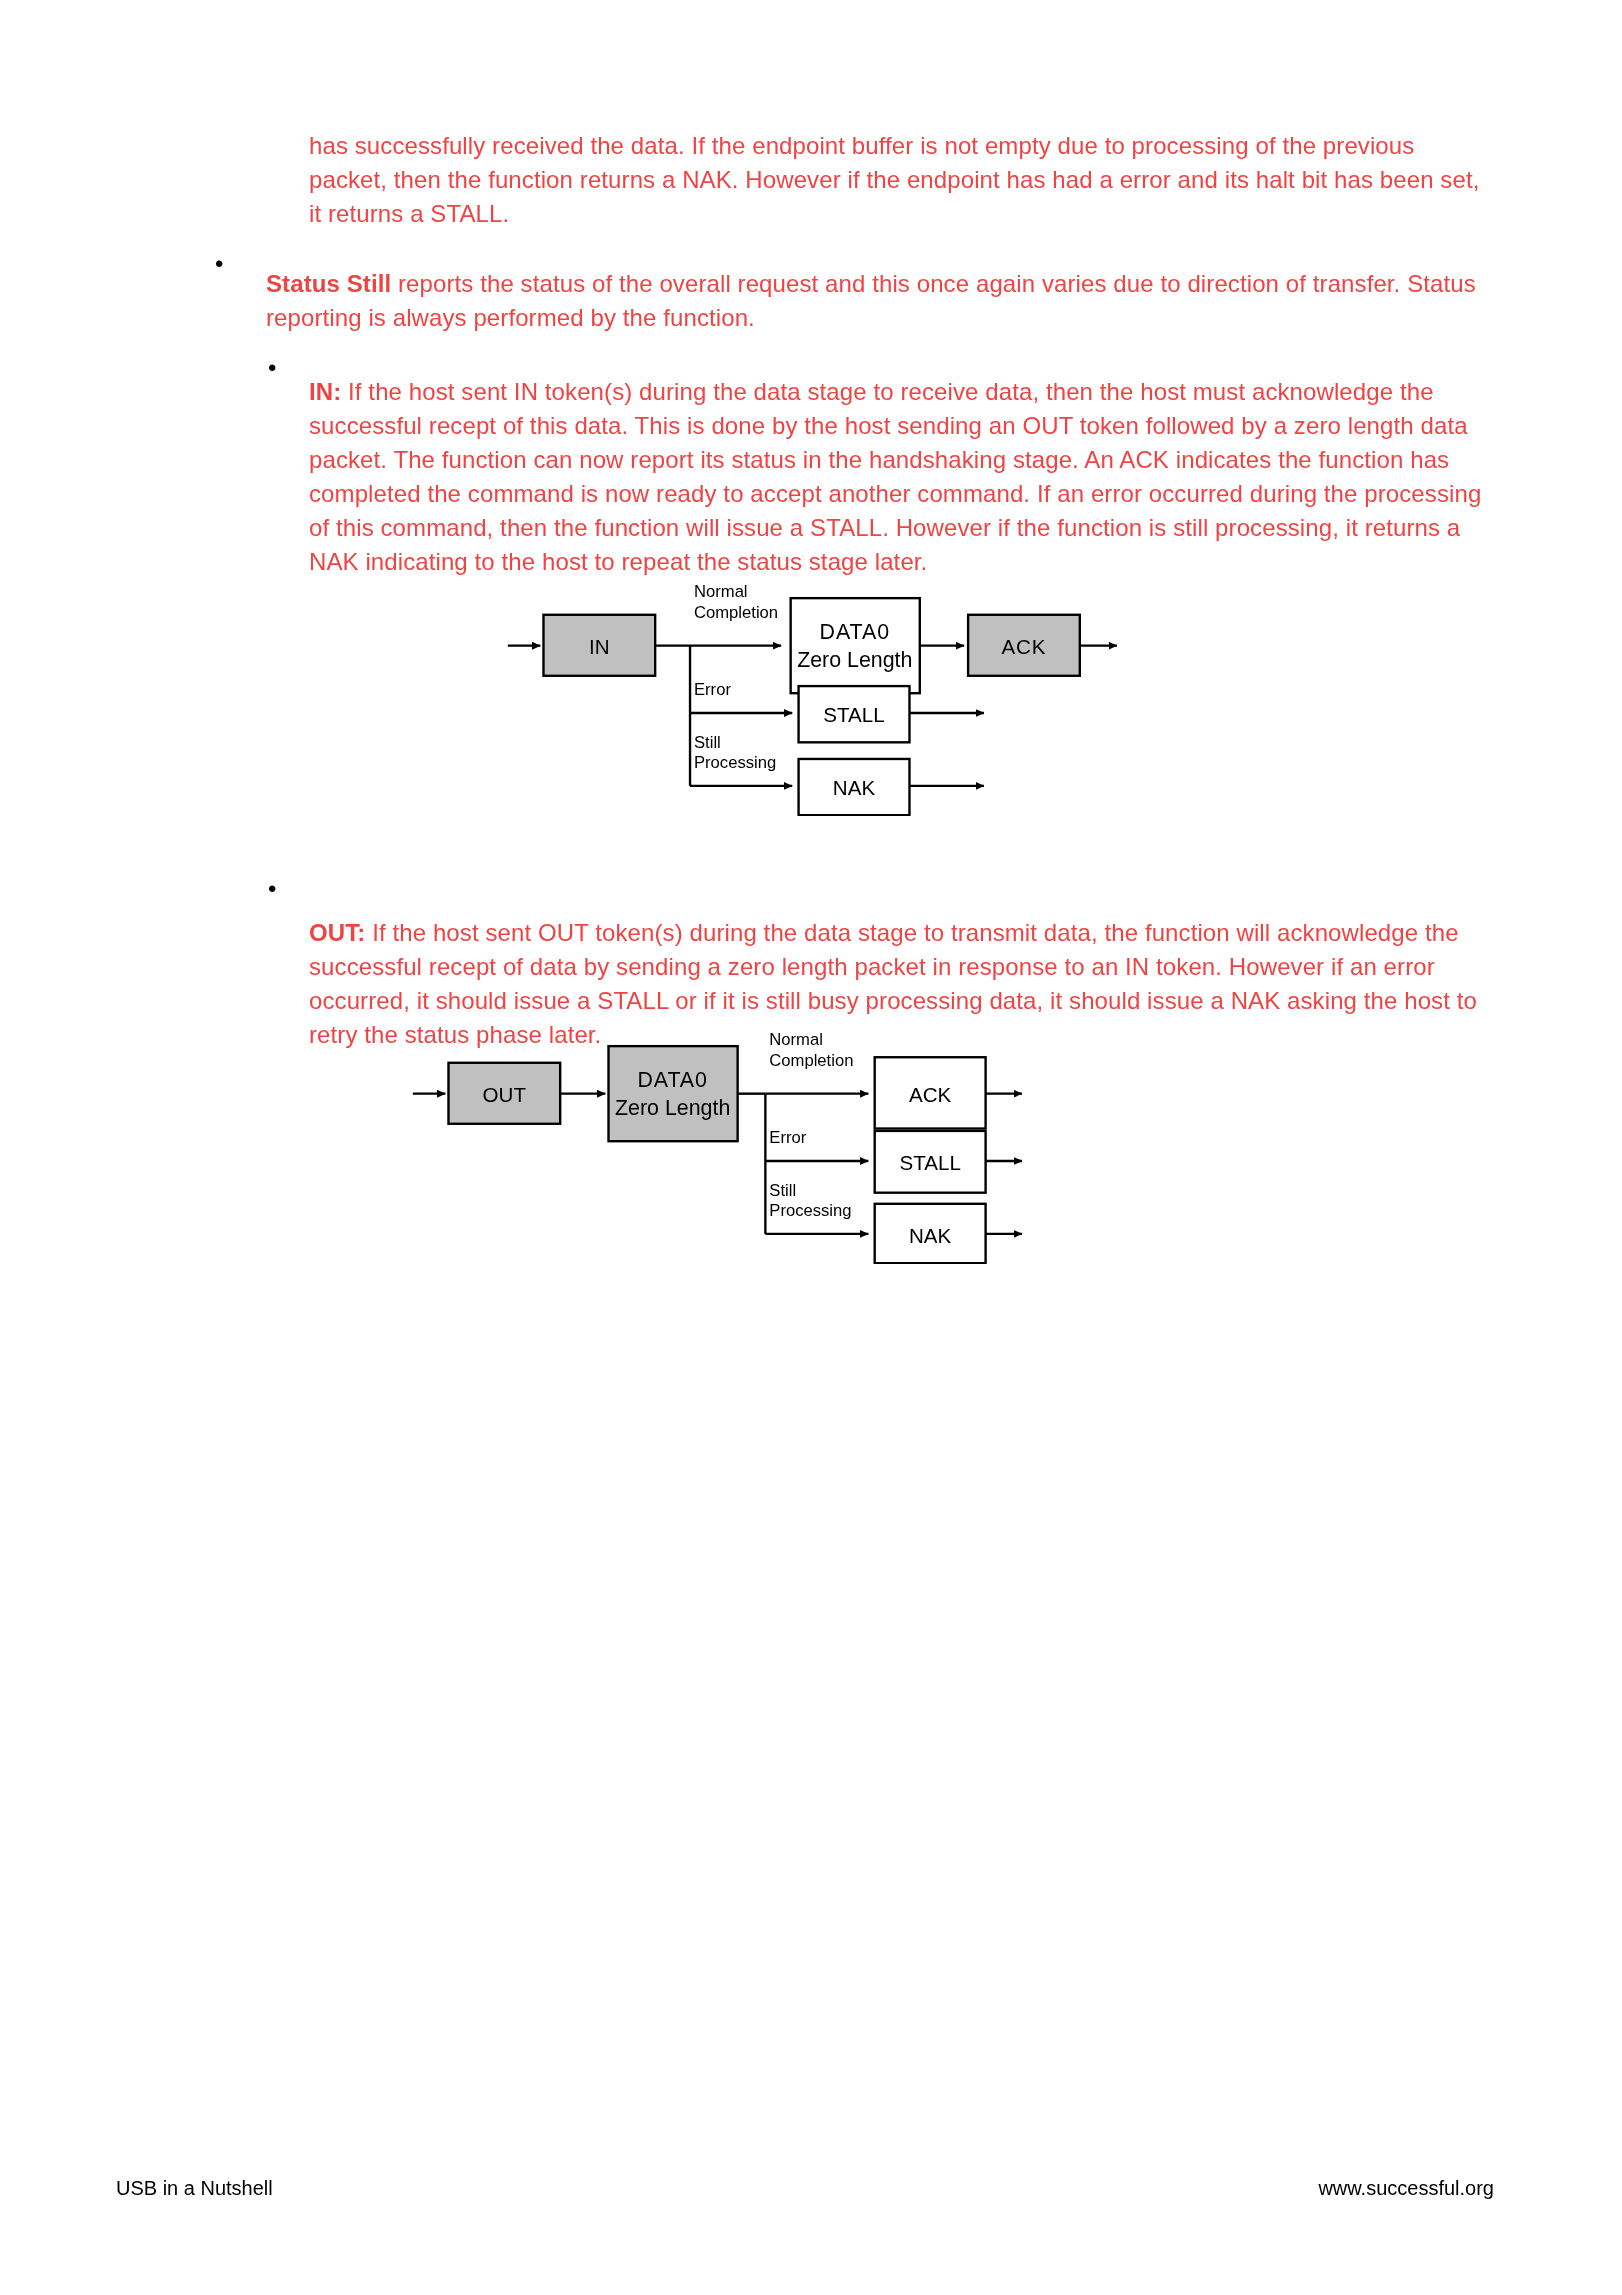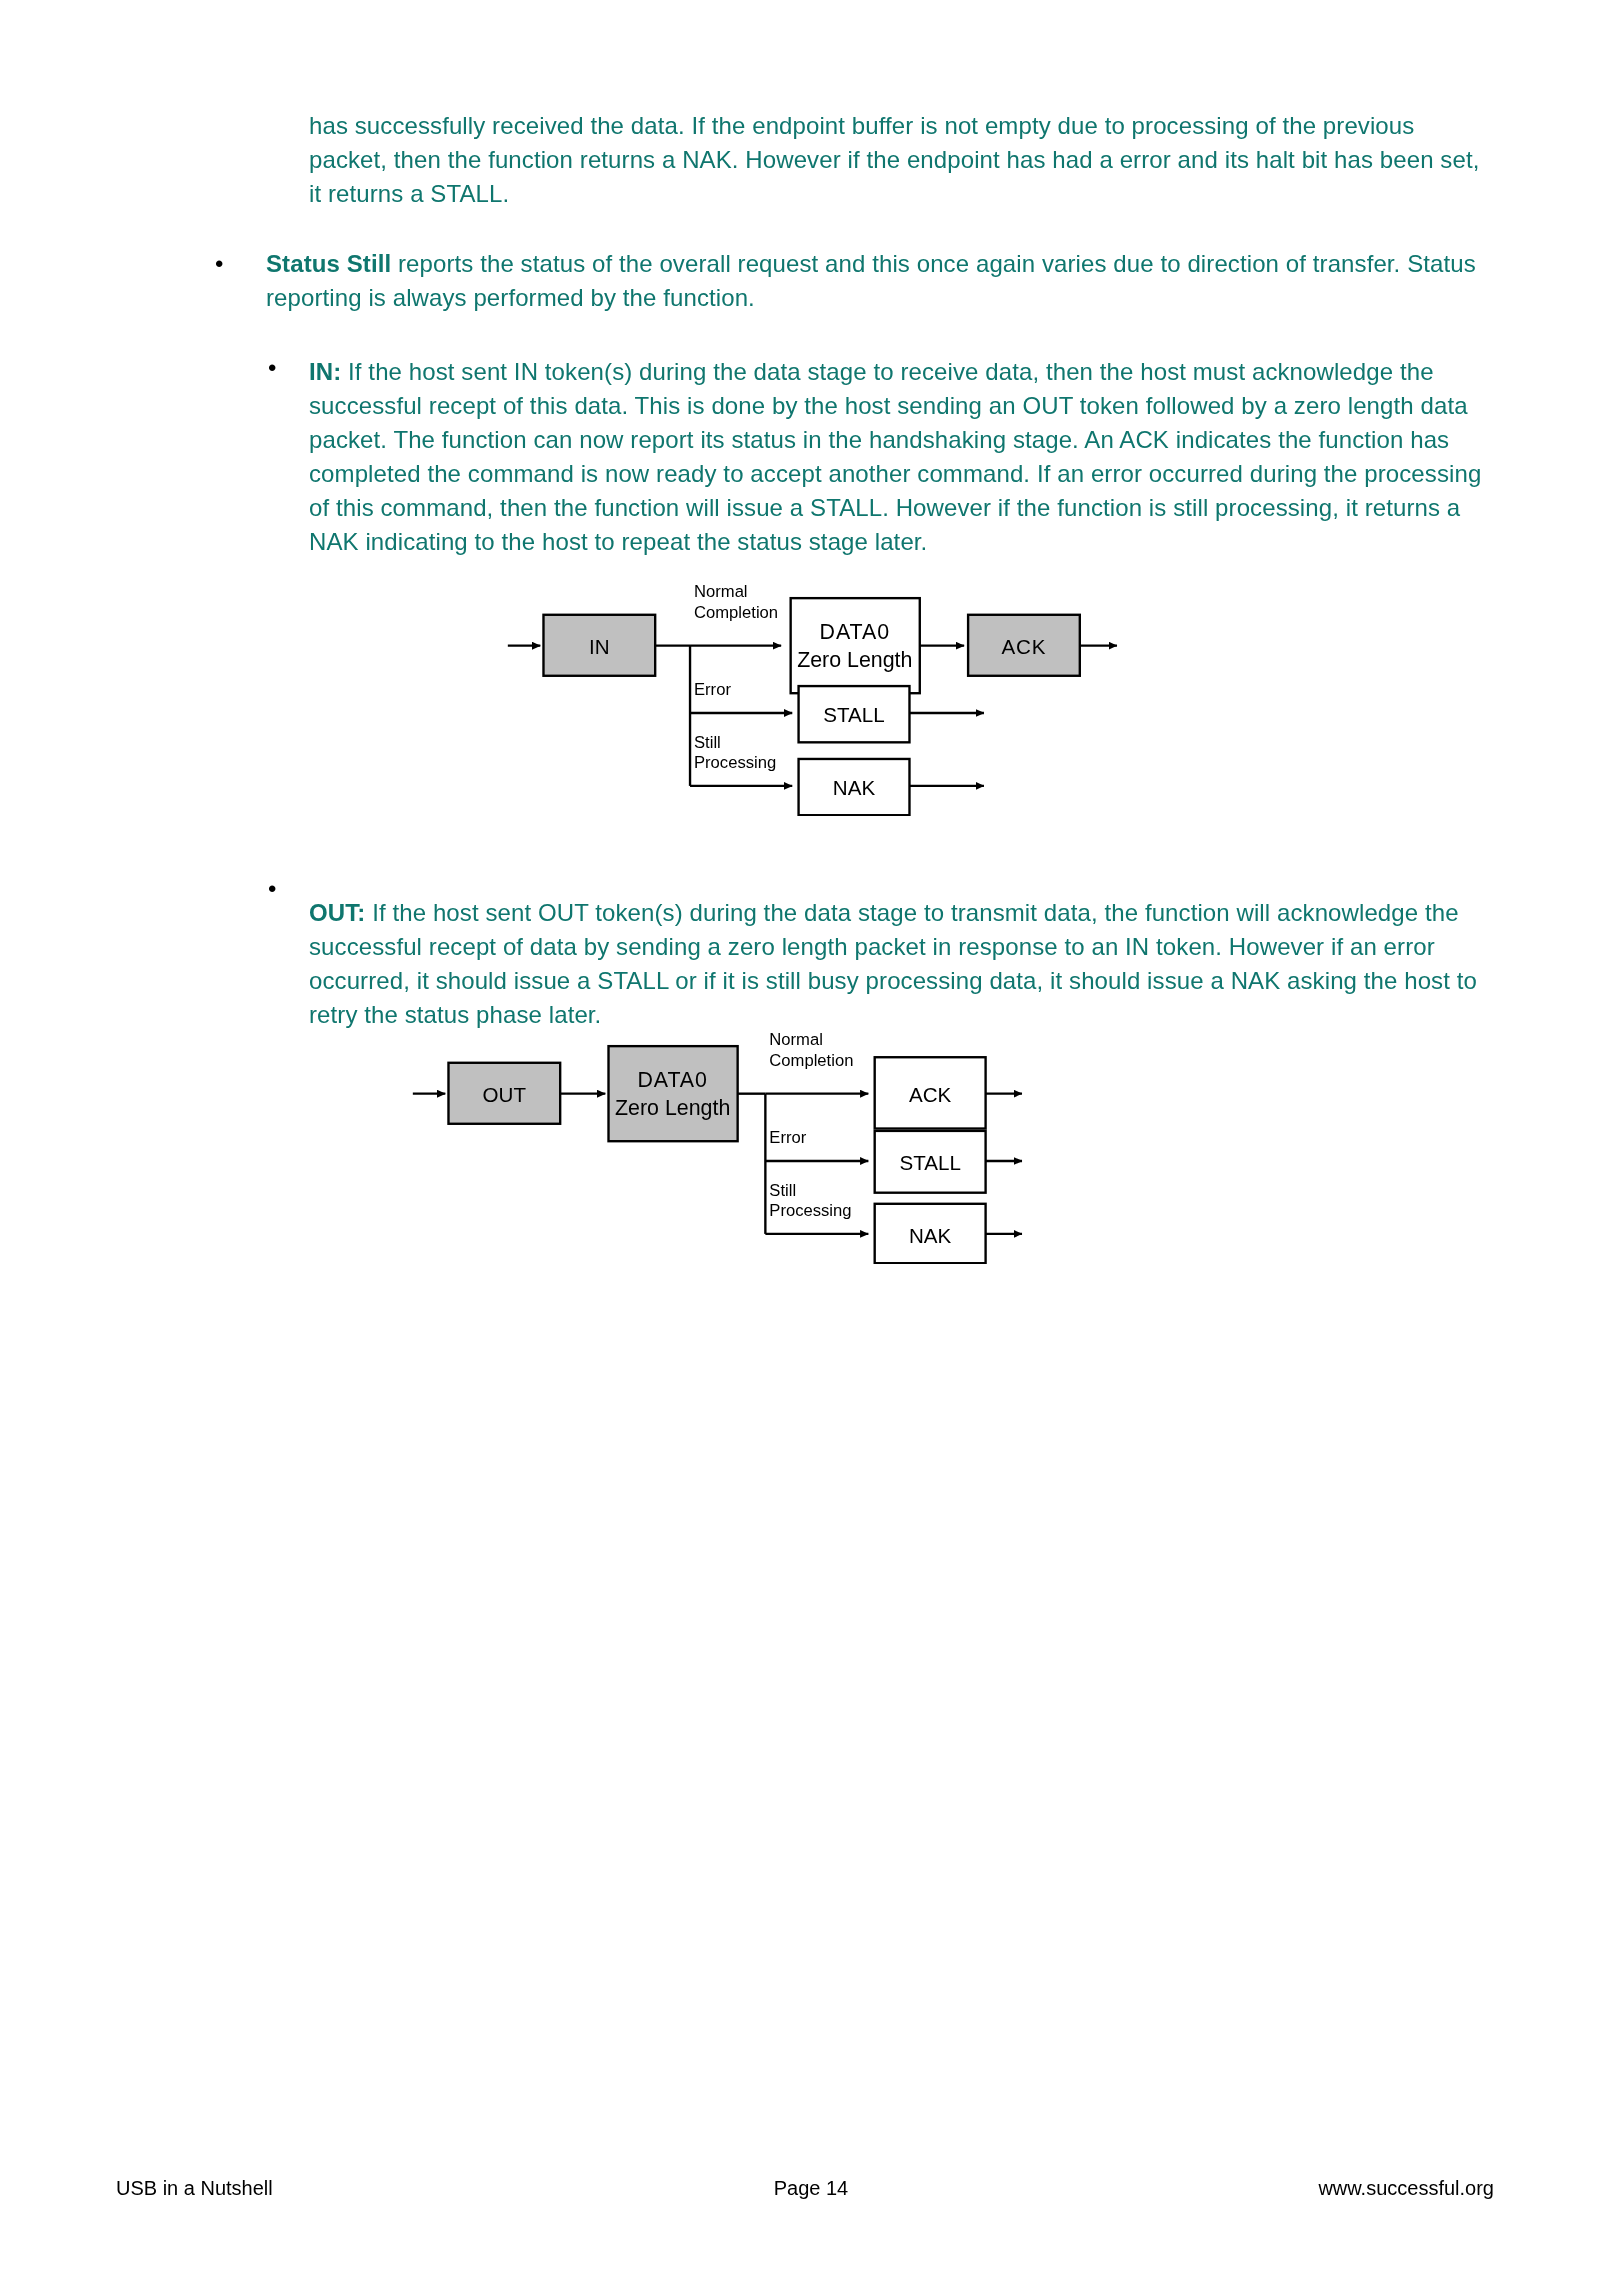--- a/index.html
+++ b/index.html
@@ -31,21 +31,22 @@
     top: 0;
     width: 1622px;
   }
 
   .para {
     position: absolute;
     font-size: 24px;
     line-height: 34px;
     letter-spacing: 0.1px;
     text-align: left;
-    color: #0f766e;
+    color: #ef4444;
+    margin-top: 20px;
   }
 
   .para p {
     margin: 0;
   }
 
   .bullet {
     position: absolute;
     font-size: 24px;
     line-height: 34px;
@@ -212,18 +213,17 @@
         <rect x="604" y="232" width="140" height="75" fill="#ffffff" stroke="#000" stroke-width="3"></rect>
         <text x="674" y="281" font-family="'Liberation Sans', sans-serif" font-size="26" text-anchor="middle" fill="#000">NAK</text>
         <line x1="744" y1="270" x2="790" y2="270" stroke="#000" stroke-width="3" marker-end="url(#ah2)"></line>
       </svg>
     </div>
 
   </div>
 
   <div class="footer">
     <div class="footer-left">USB in a Nutshell</div>
-    <div class="footer-center">Page 14</div>
     <div class="footer-right">www.successful.org</div>
   </div>
 
 </div>
 
 
 </body></html>

